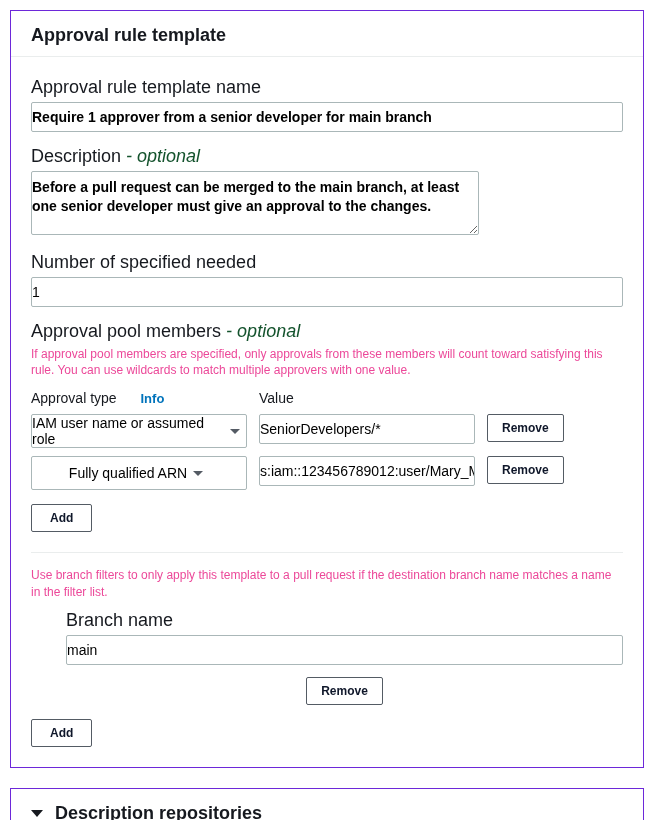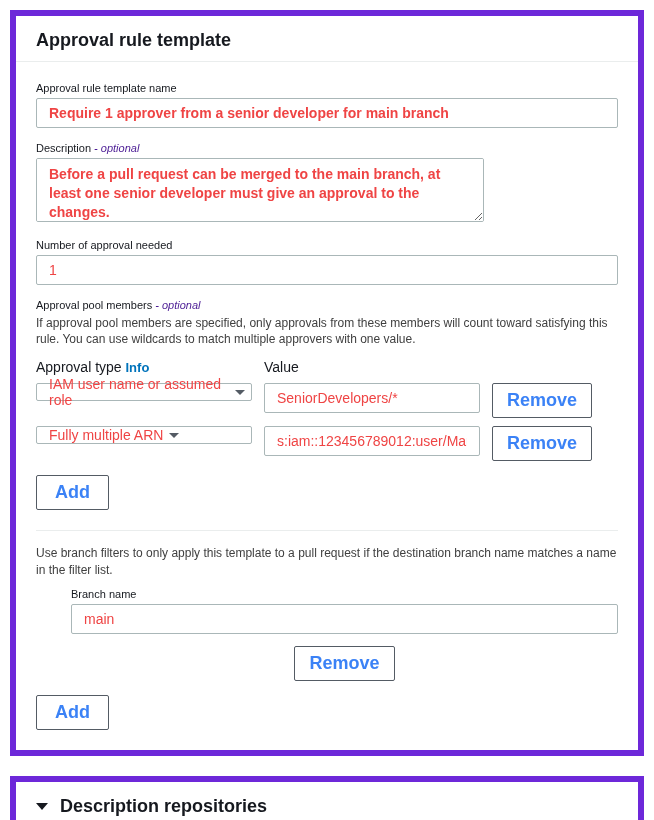--- a/index.html
+++ b/index.html
@@ -6,106 +6,106 @@
   body {
     margin: 0;
     padding: 10px;
     font-family: "Amazon Ember", "Helvetica Neue", Arial, sans-serif;
     font-size: 14px;
     color: #16191f;
     background: #fff;
     width: 654px;
   }
   .panel {
-    border: 6px solid #6d28d9;
+    border: 1px solid #6d28d9;
     background: #fff;
     margin-bottom: 20px;
   }
   .panel-header {
     padding: 14px 20px 10px 20px;
     font-size: 18px;
     font-weight: 700;
     color: #16191f;
     display: flex;
     align-items: center;
     gap: 6px;
   }
   .panel-body {
     padding: 6px 20px 20px 20px;
     border-top: 1px solid #eaeded;
   }
   .field-group { margin-top: 14px; }
   .label {
-    font-size: 11px;
+    font-size: 18px;
     color: #16191f;
     margin-bottom: 4px;
     display: block;
   }
-  .optional { font-style: italic; color: #4c1d95; }
+  .optional { font-style: italic; color: #14532d; }
   .hint {
     font-size: 12px;
-    color: #404040;
+    color: #ec4899;
     margin-top: 2px;
     line-height: 1.35;
   }
   input[type="text"], textarea, .select {
     width: 100%;
     border: 1px solid #aab7b8;
     border-radius: 2px;
-    padding: 6px 12px;
+    padding: 6px 0;
     font-size: 14px;
     font-family: inherit;
-    color: #ef4444;
+    color: #000000;
     background: #fff;
   }
   input[type="text"].bold-val, textarea.bold-val { font-weight: 700; }
   textarea { resize: both; min-height: 64px; line-height: 1.35; }
   .input-wide { width: 448px; max-width: 100%; }
   .btn {
     border: 1px solid #545b64;
     background: #fff;
-    color: #3b82f6;
+    color: #0f172a;
     border-radius: 2px;
     padding: 6px 18px;
-    font-size: 18px;
+    font-size: 12px;
     font-weight: 700;
     cursor: pointer;
     white-space: nowrap;
   }
   .btn.small { padding: 6px 14px; }
   .row {
     display: flex;
     gap: 12px;
     align-items: flex-start;
   }
   .col-label { font-size: 14px; margin-bottom: 4px; }
   .col-approver { width: 216px; }
   .col-value { width: 216px; }
   .col-remove { flex: 0 0 auto; }
   .select {
-    height: 18px;
+    height: 34px;
     display: flex;
     align-items: center;
-    justify-content: flex-start;
+    justify-content: center;
     cursor: pointer;
     padding-right: 6px;
   }
   .select-caret {
     width: 0; height: 0;
     border-left: 5px solid transparent;
     border-right: 5px solid transparent;
     border-top: 5px solid #545b64;
     margin-left: 6px;
   }
   .divider {
     border: none;
     border-top: 1px solid #eaeded;
     margin: 20px 0 0 0;
   }
-  .info-link { color: #0073bb; font-weight: 700; font-size: 13px; cursor: pointer; margin-left: 0; text-align: center; }
+  .info-link { color: #0073bb; font-weight: 700; font-size: 13px; cursor: pointer; margin-left: 20px; text-align: center; }
   .disclosure {
     width: 0; height: 0;
     border-left: 6px solid transparent;
     border-right: 6px solid transparent;
     border-top: 7px solid #16191f;
     display: inline-block;
     margin-right: 6px;
     cursor: pointer;
   }
   .pool-rows .row { margin-top: 8px; }
@@ -128,21 +128,21 @@
 
     <div class="field-group">
       <label class="label">
         <span>Description</span>
         <span class="optional">- optional</span>
       </label>
       <textarea class="input-wide bold-val" style="">Before a pull request can be merged to the main branch, at least one senior developer must give an approval to the changes.</textarea>
     </div>
 
     <div class="field-group">
-      <label class="label">Number of approval needed</label>
+      <label class="label">Number of specified needed</label>
       <input type="text" class="input-wide" value="1" style="">
     </div>
 
     <div class="field-group">
       <label class="label">
         <span>Approval pool members</span>
         <span class="optional">- optional</span>
       </label>
       <div class="hint">If approval pool members are specified, only approvals from these members will count toward satisfying this rule. You can use wildcards to match multiple approvers with one value.</div>
 
@@ -170,21 +170,21 @@
           <div class="col-value">
             <input type="text" value="SeniorDevelopers/*" style="">
           </div>
           <div class="col-remove">
             <button class="btn small">Remove</button>
           </div>
         </div>
         <div class="row">
           <div class="col-approver">
             <div class="select">
-              <span>Fully multiple ARN</span>
+              <span>Fully qualified ARN</span>
               <span class="select-caret"></span>
             </div>
           </div>
           <div class="col-value">
             <input type="text" value="s:iam::123456789012:user/Mary_Major" style="">
           </div>
           <div class="col-remove">
             <button class="btn small">Remove</button>
           </div>
         </div>

